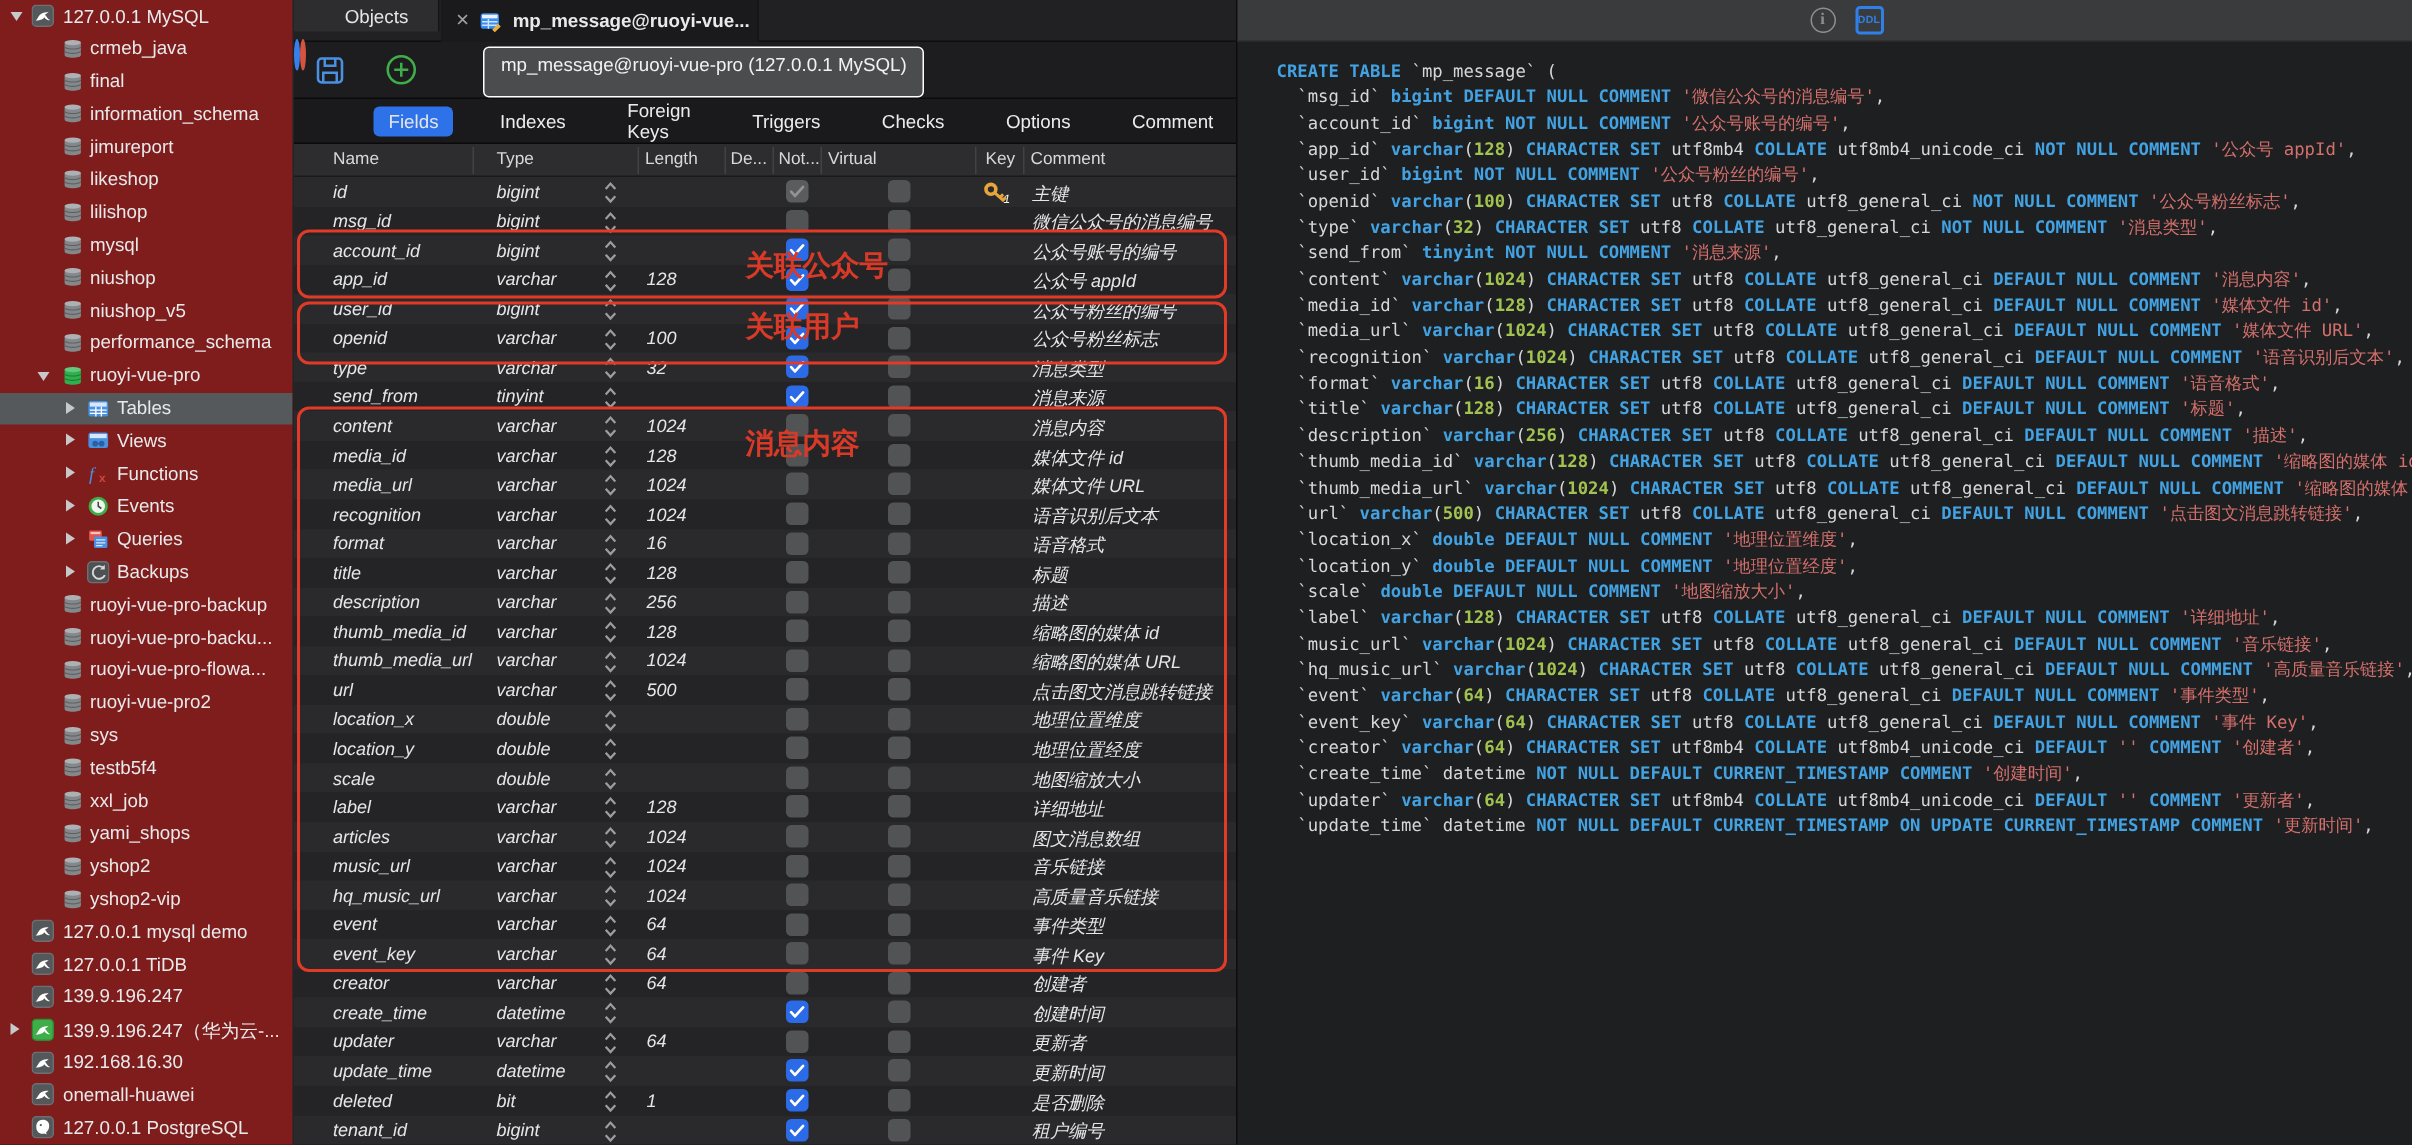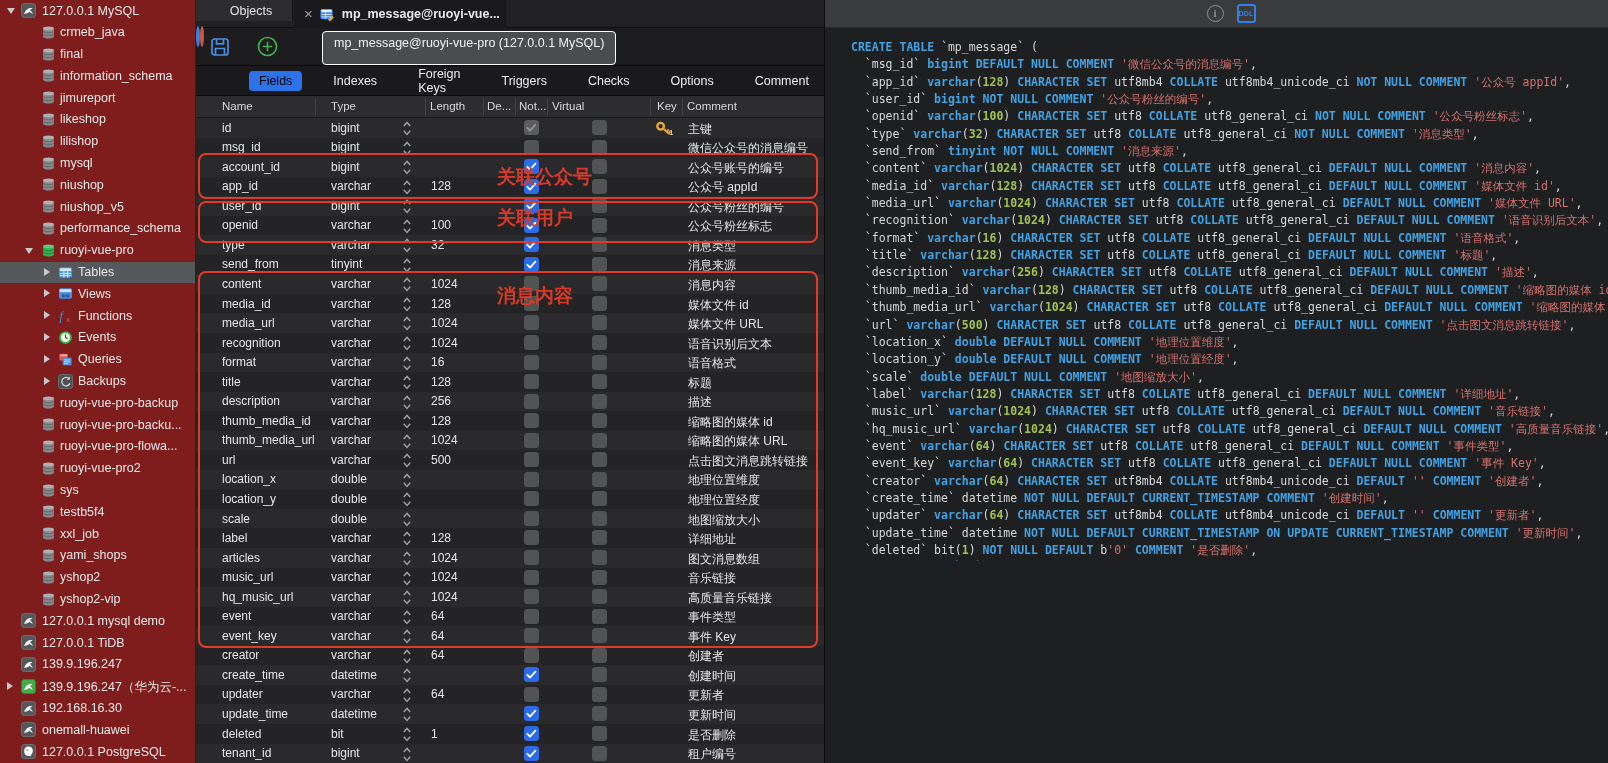--- a/index.html
+++ b/index.html
@@ -49,28 +49,28 @@
     border-radius:50%; }
   .tb-circ-red { left:141px; top:13px; width:22px; height:22px; border:2px solid #d4543f;
     border-radius:50%; }
   .tooltip { position:absolute; left:100px; top:3px; height:34px; line-height:23px;
     background:#4b4c4e; border:1px solid #ffffff; border-radius:4px; color:#f2f2f3;
     font-size:12.5px; padding:0 11px; z-index:6; white-space:nowrap;margin-left:26px; }
 
   .subtabs { position:absolute; left:0; top:66px; width:628px; height:30px; background:#1a1a1c;
     border-bottom:1px solid #0a0a0b; display:flex; align-items:center; padding-left:53px; }
   .subtab { color:#ececed; font-size:12.5px; margin-right:21px; padding:3px 10px; }
-  .subtab.active { background:#2e72ea; border-radius:4px; color:#000000; }
+  .subtab.active { background:#2e72ea; border-radius:4px; color:#e5e5e5; }
 
   .grid-header { position:absolute; left:0; top:96px; width:628px; height:22px; background:#2d2d2f;
     border-bottom:1px solid #1a1a1b; font-size:11.5px; color:#d7d8d9; }
   .gh-label { position:absolute; top:4px; }
   .gh-sep { position:absolute; top:2px; width:1px; height:18px; background:#414244; }
 
-  .grid-rows { position:absolute; left:0; top:118px; width:628px; height:645px; overflow:hidden; }
+  .grid-rows { position:absolute; left:0; top:118px; width:628px; height:645px; overflow:hidden;font-style:italic; }
   .frow { position:relative; width:628px; height:19.55px; font-size:12px; color:#e5e6e7; }
   .frow:nth-child(odd) { background:#2a2a2c; }
   .frow:nth-child(even) { background:#242426; }
   .fcell { position:absolute; top:2.6px; white-space:nowrap; }
   .fc-name { left:26px; } .fc-type { left:135px; } .fc-length { left:235px; }
   .fc-comment { left:492px; }
   .fc-stepper { position:absolute; left:206px; top:2px; width:10px; height:16px; }
   .fc-stepper svg { display:block; }
   .cbx { position:absolute; top:2px; width:15px; height:15px; border-radius:3.5px;
     background:#525355; }
@@ -1056,20 +1056,21 @@
 <div class="sqlpanel">
   <div class="sqlheader">
     <div class="sql-icons">
       <span class="info-icon">i</span>
       <span class="ddl-btn">DDL</span>
     </div>
   </div>
   <div class="sqlbody" id="sqlbody">
       <div class="sql-line"><span class="tk-k">CREATE TABLE</span><span class="tk-p"> `mp_message` (</span></div>
       <div class="sql-line"><span class="tk-p">  `msg_id` </span><span class="tk-k">bigint DEFAULT NULL COMMENT</span><span class="tk-p"> </span><span class="tk-s">'微信公众号的消息编号'</span><span class="tk-p">,</span></div>
+      <div class="sql-line"><span class="tk-p">  `account_id` </span><span class="tk-k">bigint NOT NULL COMMENT</span><span class="tk-p"> </span><span class="tk-s">'公众号账号的编号'</span><span class="tk-p">,</span></div>
       <div class="sql-line"><span class="tk-p">  `app_id` </span><span class="tk-k">varchar</span><span class="tk-p">(</span><span class="tk-n">128</span><span class="tk-p">) </span><span class="tk-k">CHARACTER SET</span><span class="tk-p"> utf8mb4 </span><span class="tk-k">COLLATE</span><span class="tk-p"> utf8mb4_unicode_ci </span><span class="tk-k">NOT NULL COMMENT</span><span class="tk-p"> </span><span class="tk-s">'公众号 appId'</span><span class="tk-p">,</span></div>
       <div class="sql-line"><span class="tk-p">  `user_id` </span><span class="tk-k">bigint NOT NULL COMMENT</span><span class="tk-p"> </span><span class="tk-s">'公众号粉丝的编号'</span><span class="tk-p">,</span></div>
       <div class="sql-line"><span class="tk-p">  `openid` </span><span class="tk-k">varchar</span><span class="tk-p">(</span><span class="tk-n">100</span><span class="tk-p">) </span><span class="tk-k">CHARACTER SET</span><span class="tk-p"> utf8 </span><span class="tk-k">COLLATE</span><span class="tk-p"> utf8_general_ci </span><span class="tk-k">NOT NULL COMMENT</span><span class="tk-p"> </span><span class="tk-s">'公众号粉丝标志'</span><span class="tk-p">,</span></div>
       <div class="sql-line"><span class="tk-p">  `type` </span><span class="tk-k">varchar</span><span class="tk-p">(</span><span class="tk-n">32</span><span class="tk-p">) </span><span class="tk-k">CHARACTER SET</span><span class="tk-p"> utf8 </span><span class="tk-k">COLLATE</span><span class="tk-p"> utf8_general_ci </span><span class="tk-k">NOT NULL COMMENT</span><span class="tk-p"> </span><span class="tk-s">'消息类型'</span><span class="tk-p">,</span></div>
       <div class="sql-line"><span class="tk-p">  `send_from` </span><span class="tk-k">tinyint NOT NULL COMMENT</span><span class="tk-p"> </span><span class="tk-s">'消息来源'</span><span class="tk-p">,</span></div>
       <div class="sql-line"><span class="tk-p">  `content` </span><span class="tk-k">varchar</span><span class="tk-p">(</span><span class="tk-n">1024</span><span class="tk-p">) </span><span class="tk-k">CHARACTER SET</span><span class="tk-p"> utf8 </span><span class="tk-k">COLLATE</span><span class="tk-p"> utf8_general_ci </span><span class="tk-k">DEFAULT NULL COMMENT</span><span class="tk-p"> </span><span class="tk-s">'消息内容'</span><span class="tk-p">,</span></div>
       <div class="sql-line"><span class="tk-p">  `media_id` </span><span class="tk-k">varchar</span><span class="tk-p">(</span><span class="tk-n">128</span><span class="tk-p">) </span><span class="tk-k">CHARACTER SET</span><span class="tk-p"> utf8 </span><span class="tk-k">COLLATE</span><span class="tk-p"> utf8_general_ci </span><span class="tk-k">DEFAULT NULL COMMENT</span><span class="tk-p"> </span><span class="tk-s">'媒体文件 id'</span><span class="tk-p">,</span></div>
       <div class="sql-line"><span class="tk-p">  `media_url` </span><span class="tk-k">varchar</span><span class="tk-p">(</span><span class="tk-n">1024</span><span class="tk-p">) </span><span class="tk-k">CHARACTER SET</span><span class="tk-p"> utf8 </span><span class="tk-k">COLLATE</span><span class="tk-p"> utf8_general_ci </span><span class="tk-k">DEFAULT NULL COMMENT</span><span class="tk-p"> </span><span class="tk-s">'媒体文件 URL'</span><span class="tk-p">,</span></div>
       <div class="sql-line"><span class="tk-p">  `recognition` </span><span class="tk-k">varchar</span><span class="tk-p">(</span><span class="tk-n">1024</span><span class="tk-p">) </span><span class="tk-k">CHARACTER SET</span><span class="tk-p"> utf8 </span><span class="tk-k">COLLATE</span><span class="tk-p"> utf8_general_ci </span><span class="tk-k">DEFAULT NULL COMMENT</span><span class="tk-p"> </span><span class="tk-s">'语音识别后文本'</span><span class="tk-p">,</span></div>
       <div class="sql-line"><span class="tk-p">  `format` </span><span class="tk-k">varchar</span><span class="tk-p">(</span><span class="tk-n">16</span><span class="tk-p">) </span><span class="tk-k">CHARACTER SET</span><span class="tk-p"> utf8 </span><span class="tk-k">COLLATE</span><span class="tk-p"> utf8_general_ci </span><span class="tk-k">DEFAULT NULL COMMENT</span><span class="tk-p"> </span><span class="tk-s">'语音格式'</span><span class="tk-p">,</span></div>

